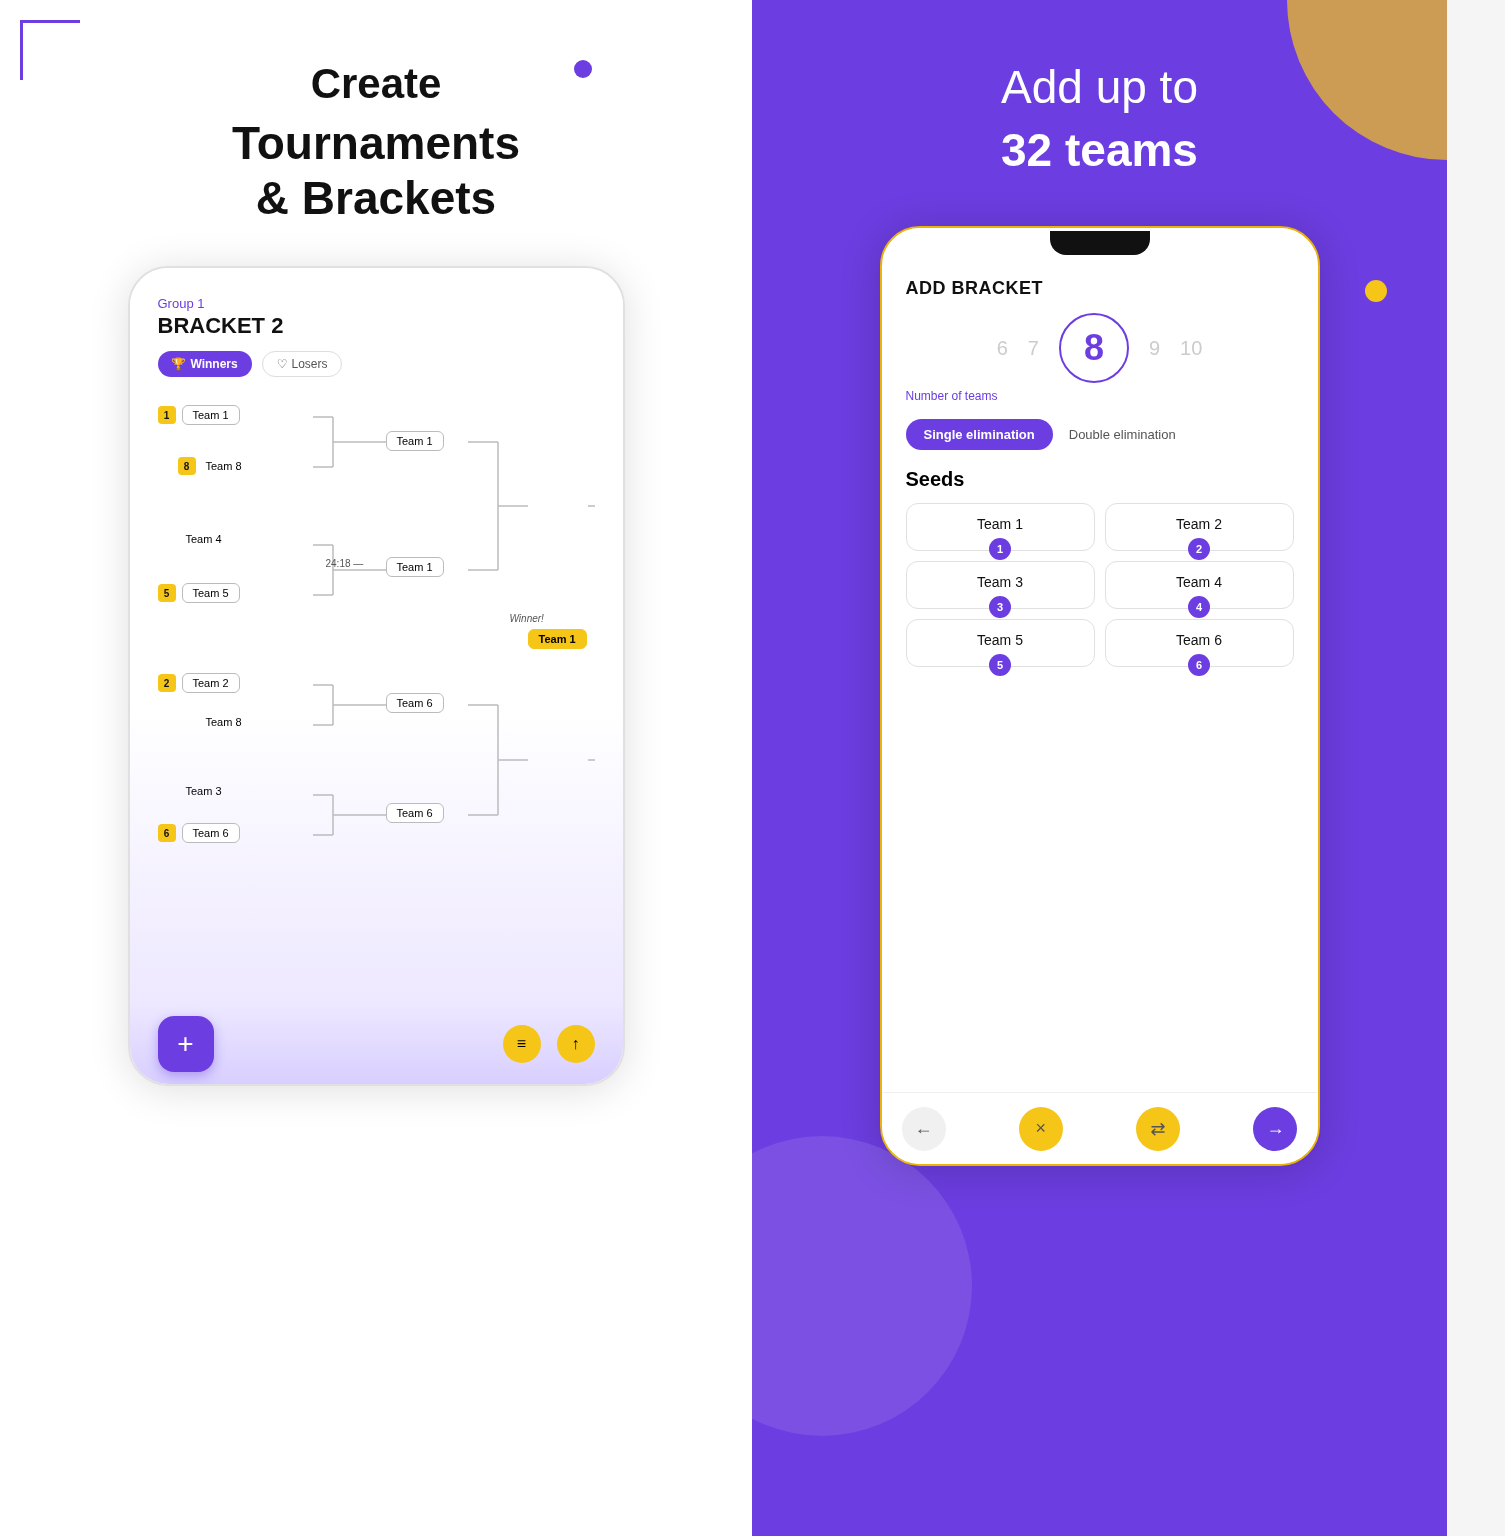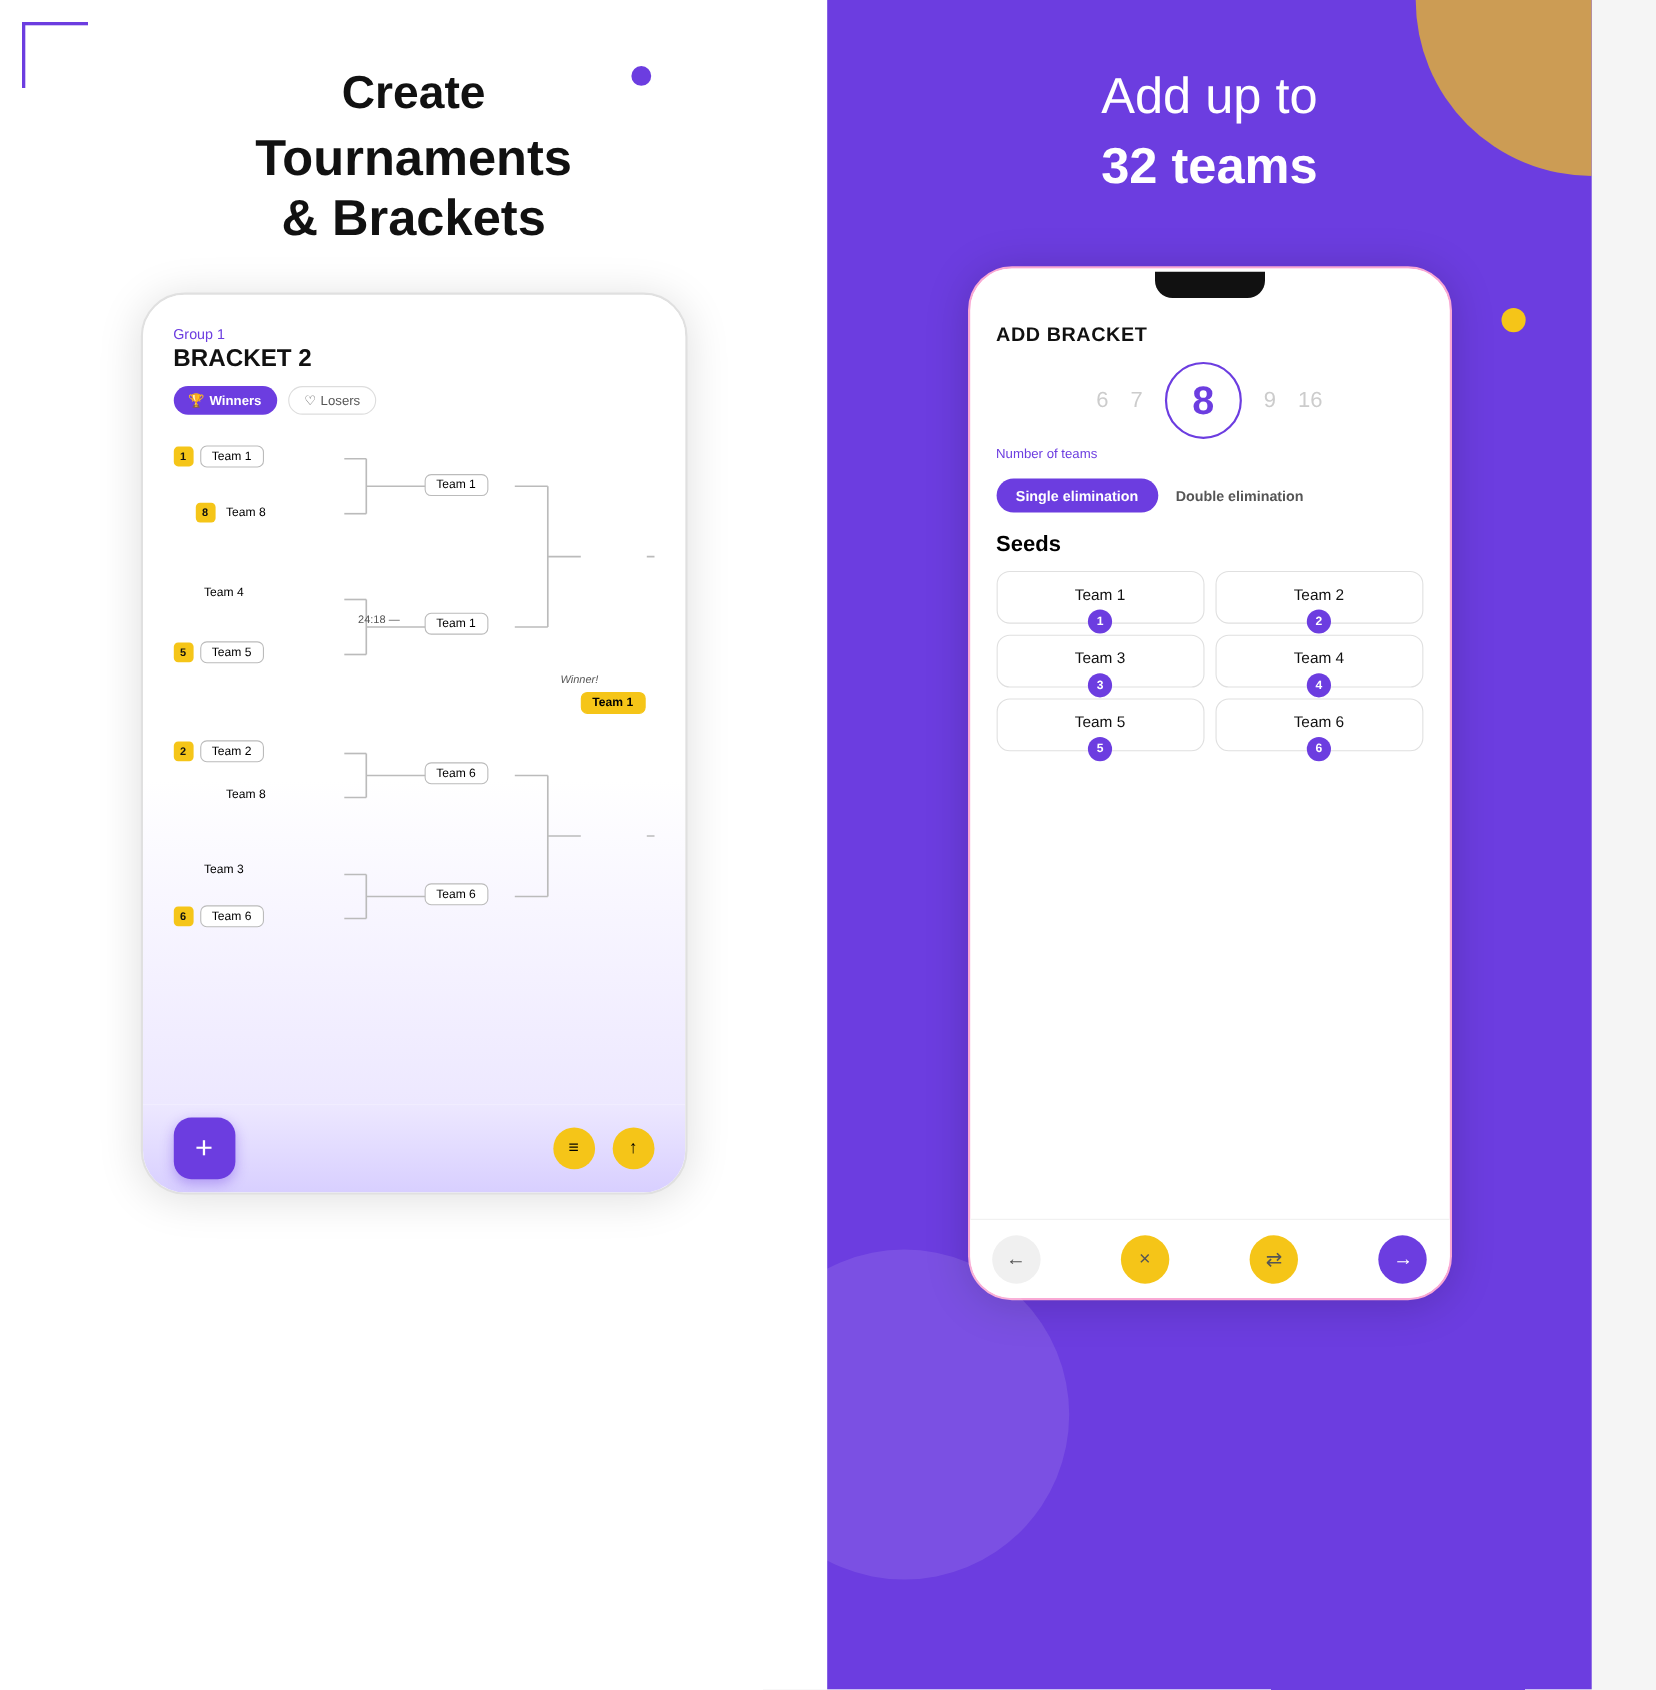--- a/index.html
+++ b/index.html
@@ -296,23 +296,23 @@
     .right-title-bold {
       font-weight: 800;
     }
 
     
     .phone-mockup-right {
       width: 440px;
       background: #ffffff;
       border-radius: 40px;
       box-shadow: 0 4px 40px rgba(0,0,0,0.18);
-      border: 2px solid #f9a8d4;
+      border: 2px solid #eab308;
       overflow: hidden;
-      margin-top: 56px;
+      margin-top: 40px;
       flex: 1;
       display: flex;
       flex-direction: column;
       max-height: 940px;
     }
 
     .phone-notch-right {
       height: 30px;
       background: #fff;
       display: flex;
@@ -401,21 +401,21 @@
       border-radius: 22px;
       padding: 8px 18px;
       font-size: 13px;
       font-weight: 600;
     }
 
     .elim-btn-inactive {
       background: transparent;
       color: #555;
       font-size: 13px;
-      font-weight: 700;
+      font-weight: 400;
     }
 
     
     .seeds-title {
       font-size: 20px;
       font-weight: 800;
       color: #000000;
       margin-bottom: 12px;
     }
 
@@ -659,21 +659,21 @@
     <div class="phone-inner-right">
       <div class="add-bracket-title">ADD BRACKET</div>
 
 
       
       <div class="number-picker">
         <span class="picker-num">6</span>
         <span class="picker-num">7</span>
         <div class="picker-num-selected">8</div>
         <span class="picker-num">9</span>
-        <span class="picker-num">16</span>
+        <span class="picker-num">10</span>
       </div>
       <div class="number-label">Number of teams</div>
 
       
       <div class="elim-row">
         <div class="elim-btn-active">Single elimination</div>
         <div class="elim-btn-inactive">Double elimination</div>
       </div>
 
       

